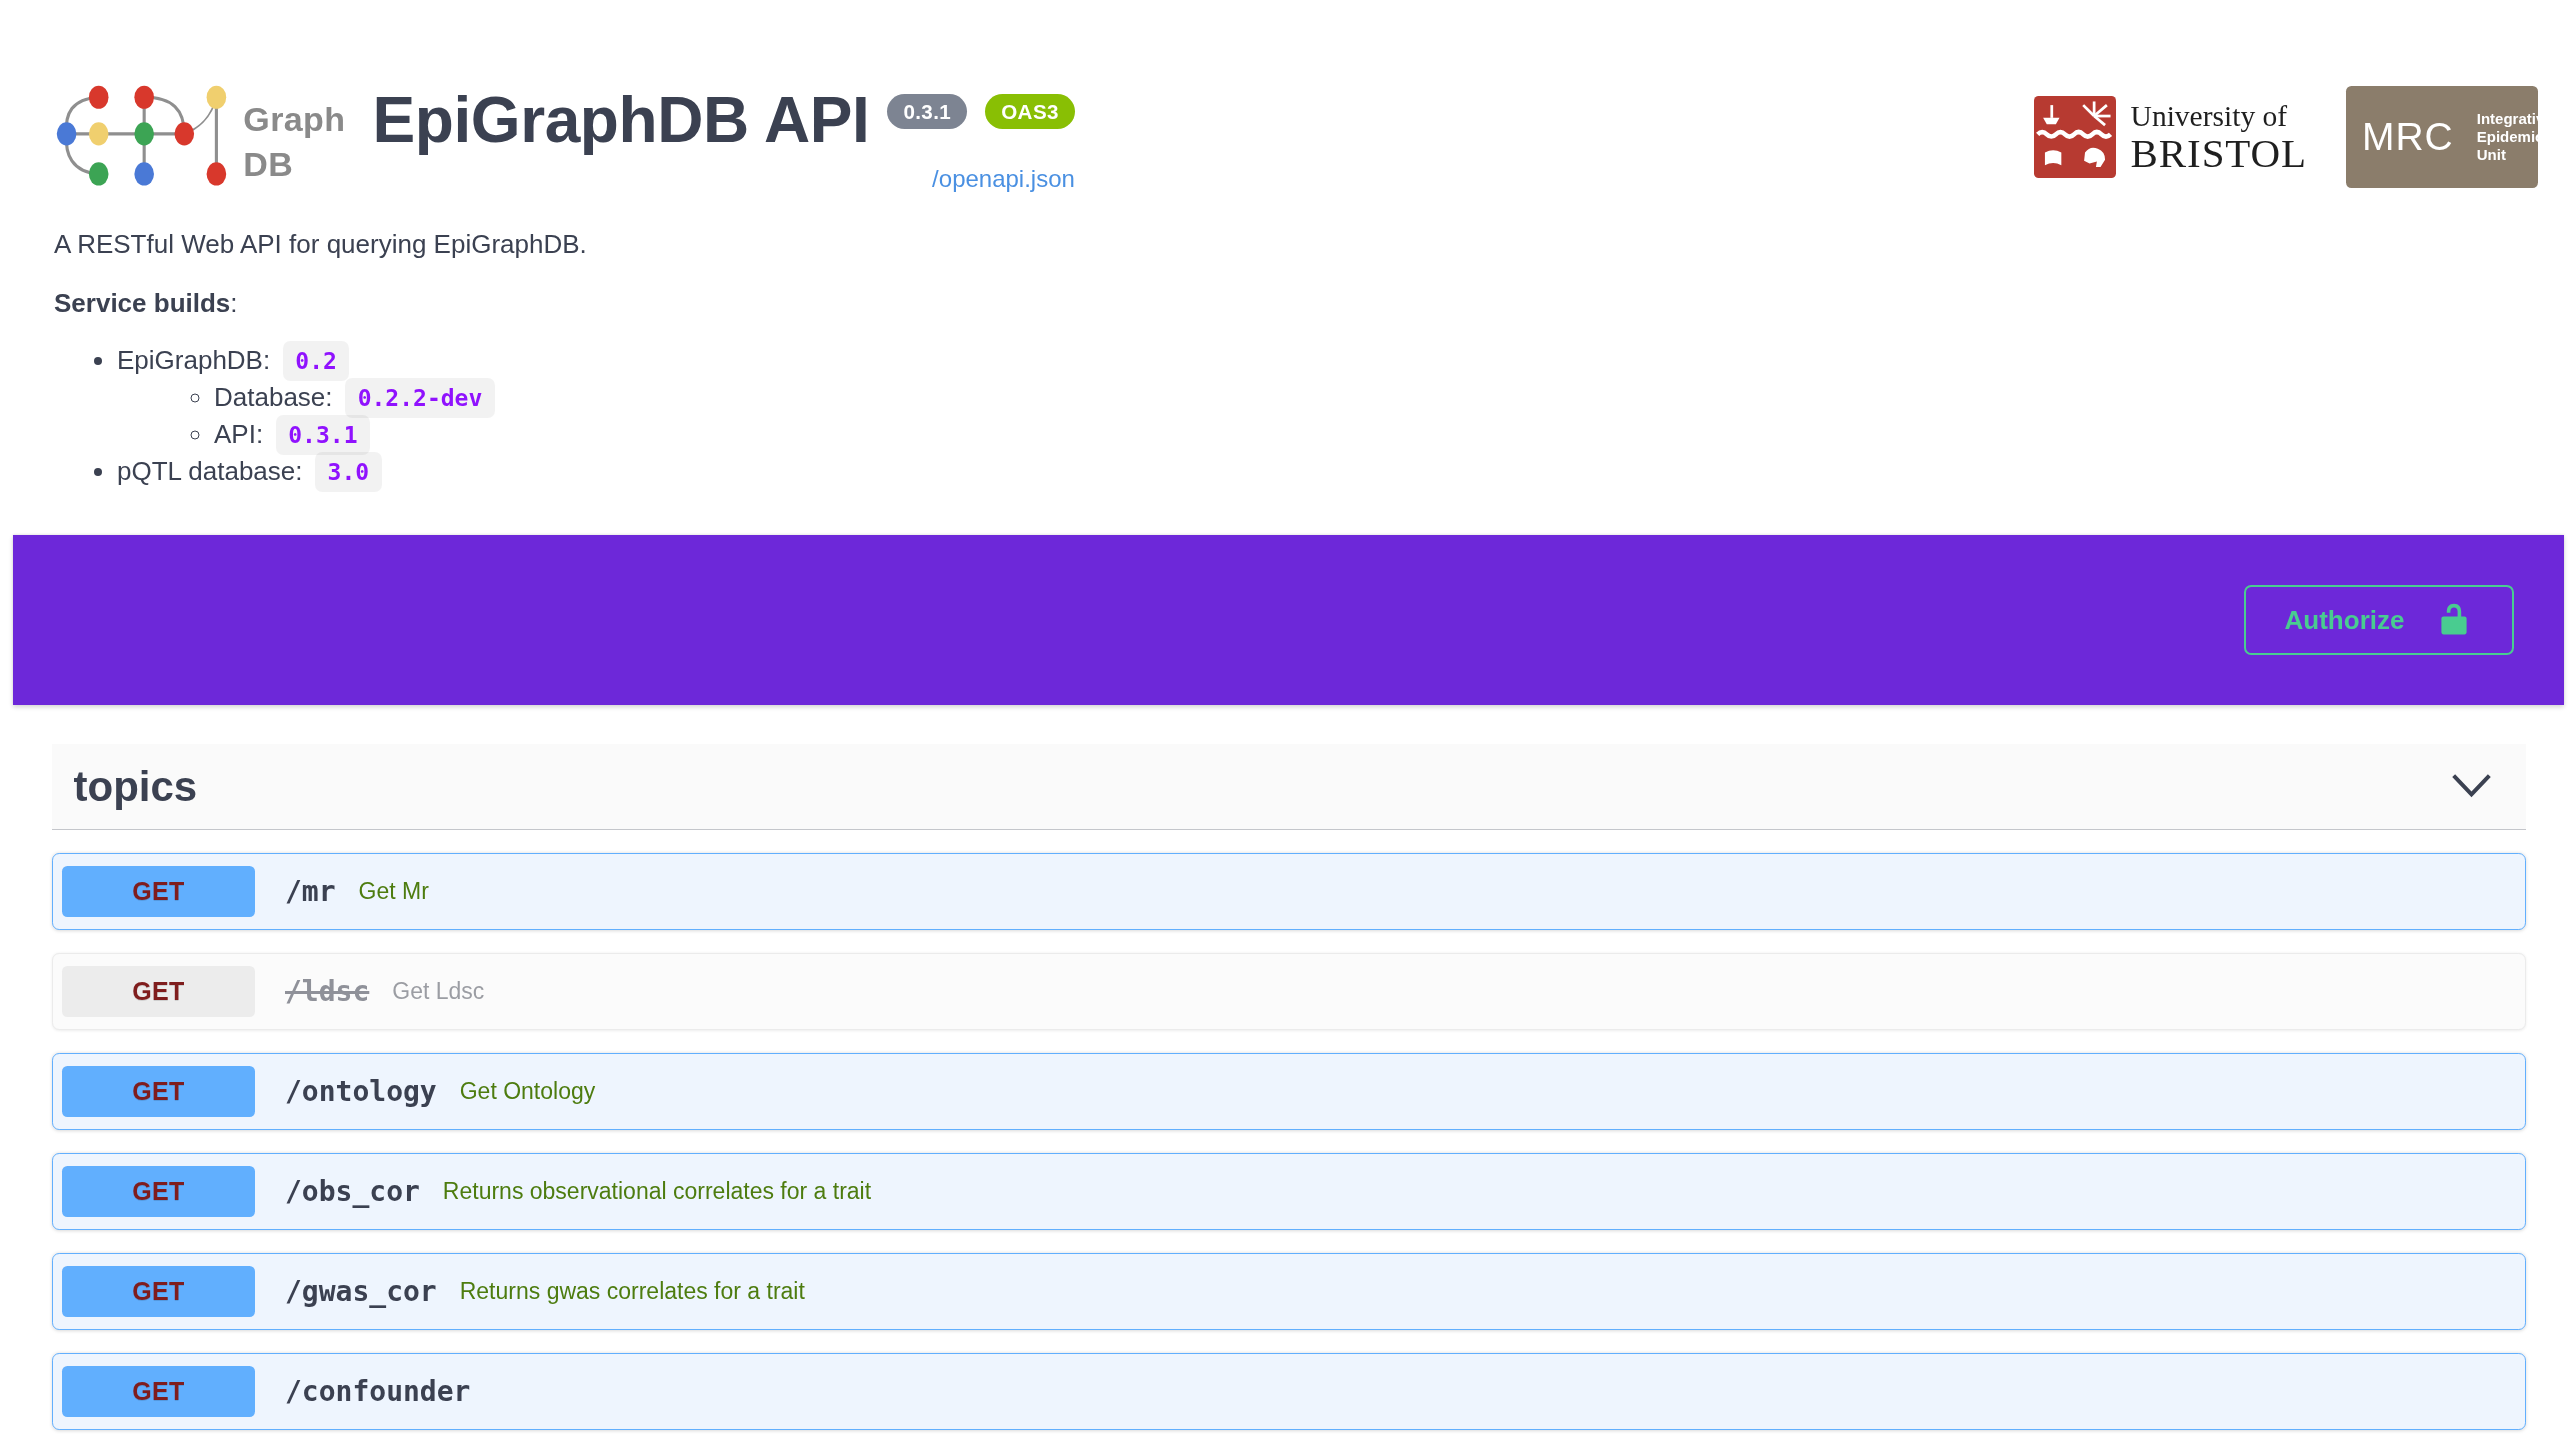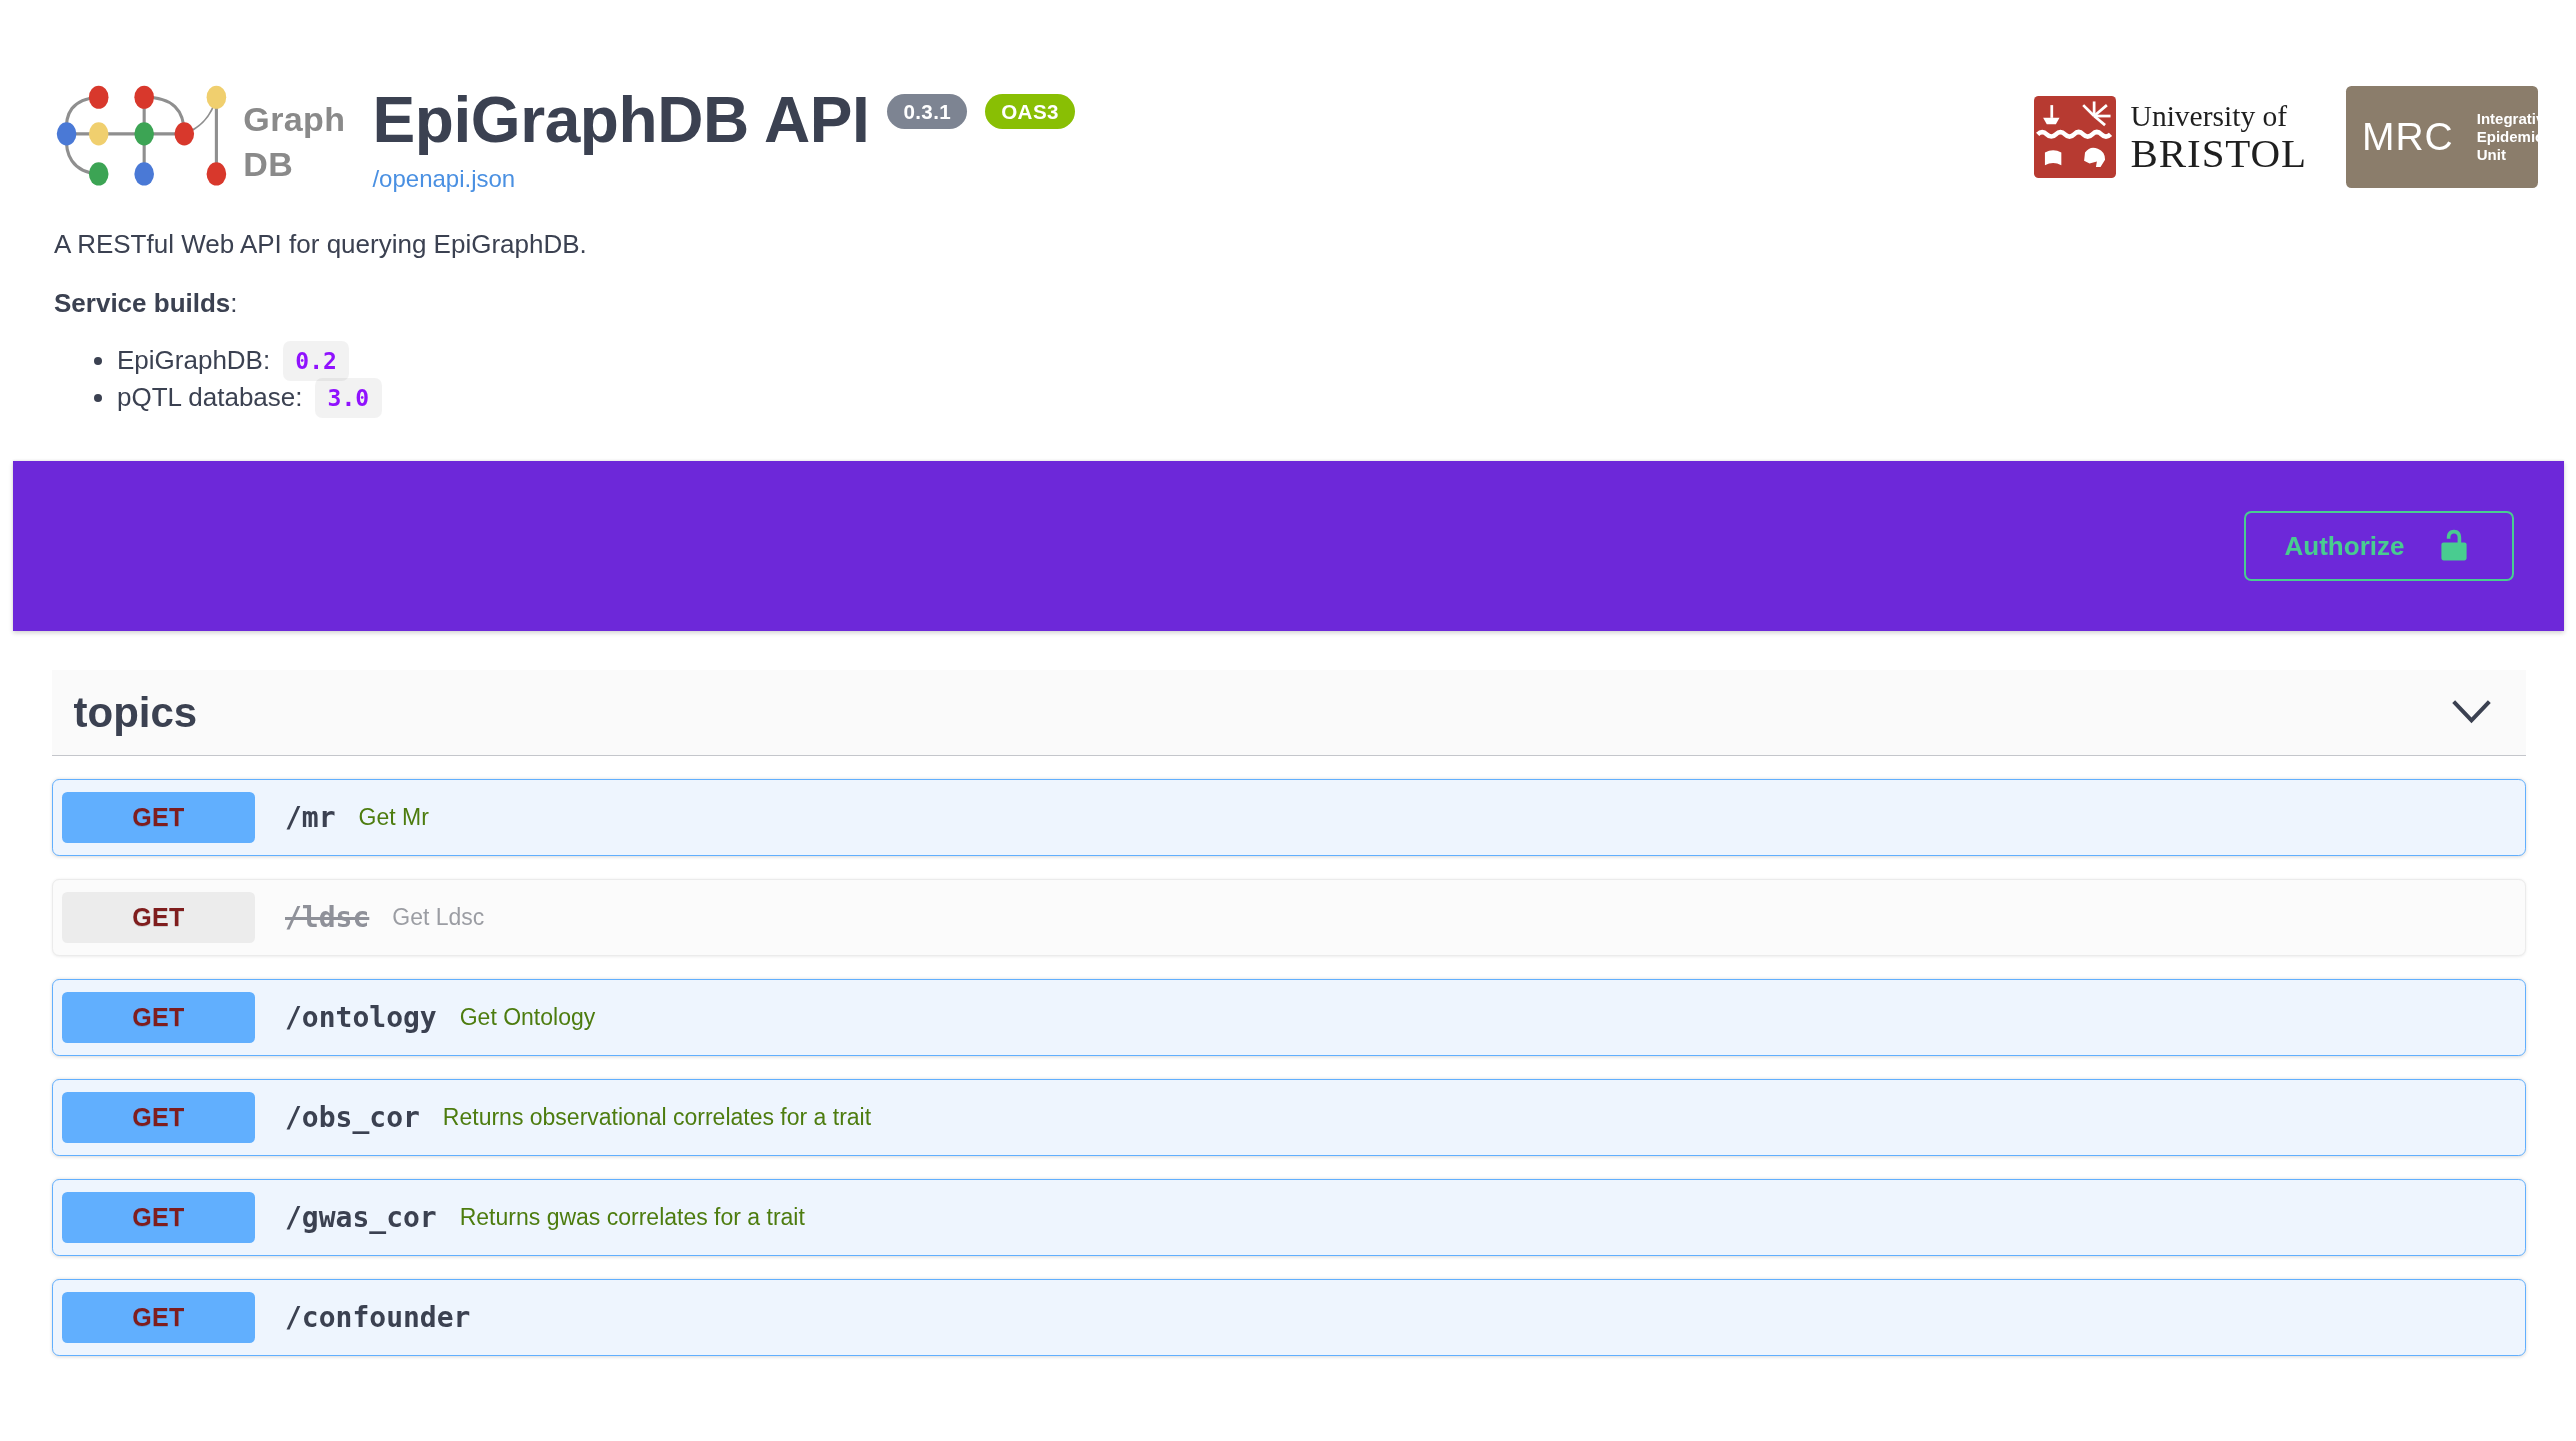--- a/index.html
+++ b/index.html
@@ -7,21 +7,21 @@
     width:2576px;height:1441px;overflow:hidden;background:#fff;
     font-family:"Liberation Sans",sans-serif;color:#3b4151;
     -webkit-font-smoothing:antialiased;
   }
   
   .topbar{display:flex;align-items:flex-start;padding:63px 38px 0 54px;}
   .brand{display:flex;align-items:flex-start;}
   .brand svg{width:175px;height:107px;margin-top:19.7px;}
   .brand-text{margin-left:14.3px;margin-top:34px;font-size:34px;font-weight:bold;
     color:#8a8a8a;line-height:45px;letter-spacing:0.4px;}
-  .title-block{margin-left:27px;margin-top:21.5px;}
+  .title-block{margin-left:27px;margin-top:21.5px;text-align:right;}
   h1.api-title{display:flex;align-items:flex-start;margin:0;font-size:64px;font-weight:bold;
     color:#3b4151;line-height:70px;letter-spacing:-0.4px;}
   .pill{font-size:20.6px;font-weight:bold;color:#fff;padding:7.2px 16px;border-radius:36px;
     margin-left:18px;margin-top:9px;line-height:21.5px;letter-spacing:0.4px;}
   .pill.version{background:var(--version-gray,#7d8492);}
   .pill.oas{background:var(--oas-green,#89bf04);}
   .spec-link{display:inline-block;margin-top:10.7px;font-size:24px;color:var(--link-blue,#4a90e2);
     text-decoration:none;cursor:pointer;}
   .partner-logos{margin-left:auto;display:flex;align-items:center;gap:39px;margin-top:23px;}
   .bristol{display:flex;align-items:center;gap:14.3px;}
@@ -148,21 +148,24 @@
       </div>
     </div>
   </div>
 </div>
 
 <div class="info">
   <p class="info-description">A RESTful Web API for querying EpiGraphDB.</p>
   <p class="service-builds-label"><strong>Service builds</strong><span>:</span></p>
   <div>
       <ul class="builds">
-        <li><span>EpiGraphDB: </span><code class="build-value">0.2</code></li>
+        <li><span>EpiGraphDB: </span><code class="build-value">0.2</code><ul class="builds-nested">
+            <li><span>Database: </span><code class="build-value">0.2.2-dev</code></li>
+            <li><span>API: </span><code class="build-value">0.3.1</code></li>
+          </ul></li>
         <li><span>pQTL database: </span><code class="build-value">3.0</code></li>
       </ul>
     </div>
 </div>
 
 <div class="scheme-container">
   <button class="authorize-btn">
     <span>Authorize</span>
     <svg viewBox="0 0 20 20">
       <path fill="#49cc90" d="M15.8 8H14V5.6C14 2.703 12.665 1 10 1 7.334 1 6 2.703 6 5.6V6h2v-.801C8 3.754 8.797 3 10 3c1.203 0 2 .754 2 2.199V8H4.2C3.542 8 3 8.477 3 9.143v7.714C3 17.523 3.542 18 4.2 18h11.6c.658 0 1.2-.477 1.2-1.143V9.143C17 8.477 16.458 8 15.8 8z"></path>

